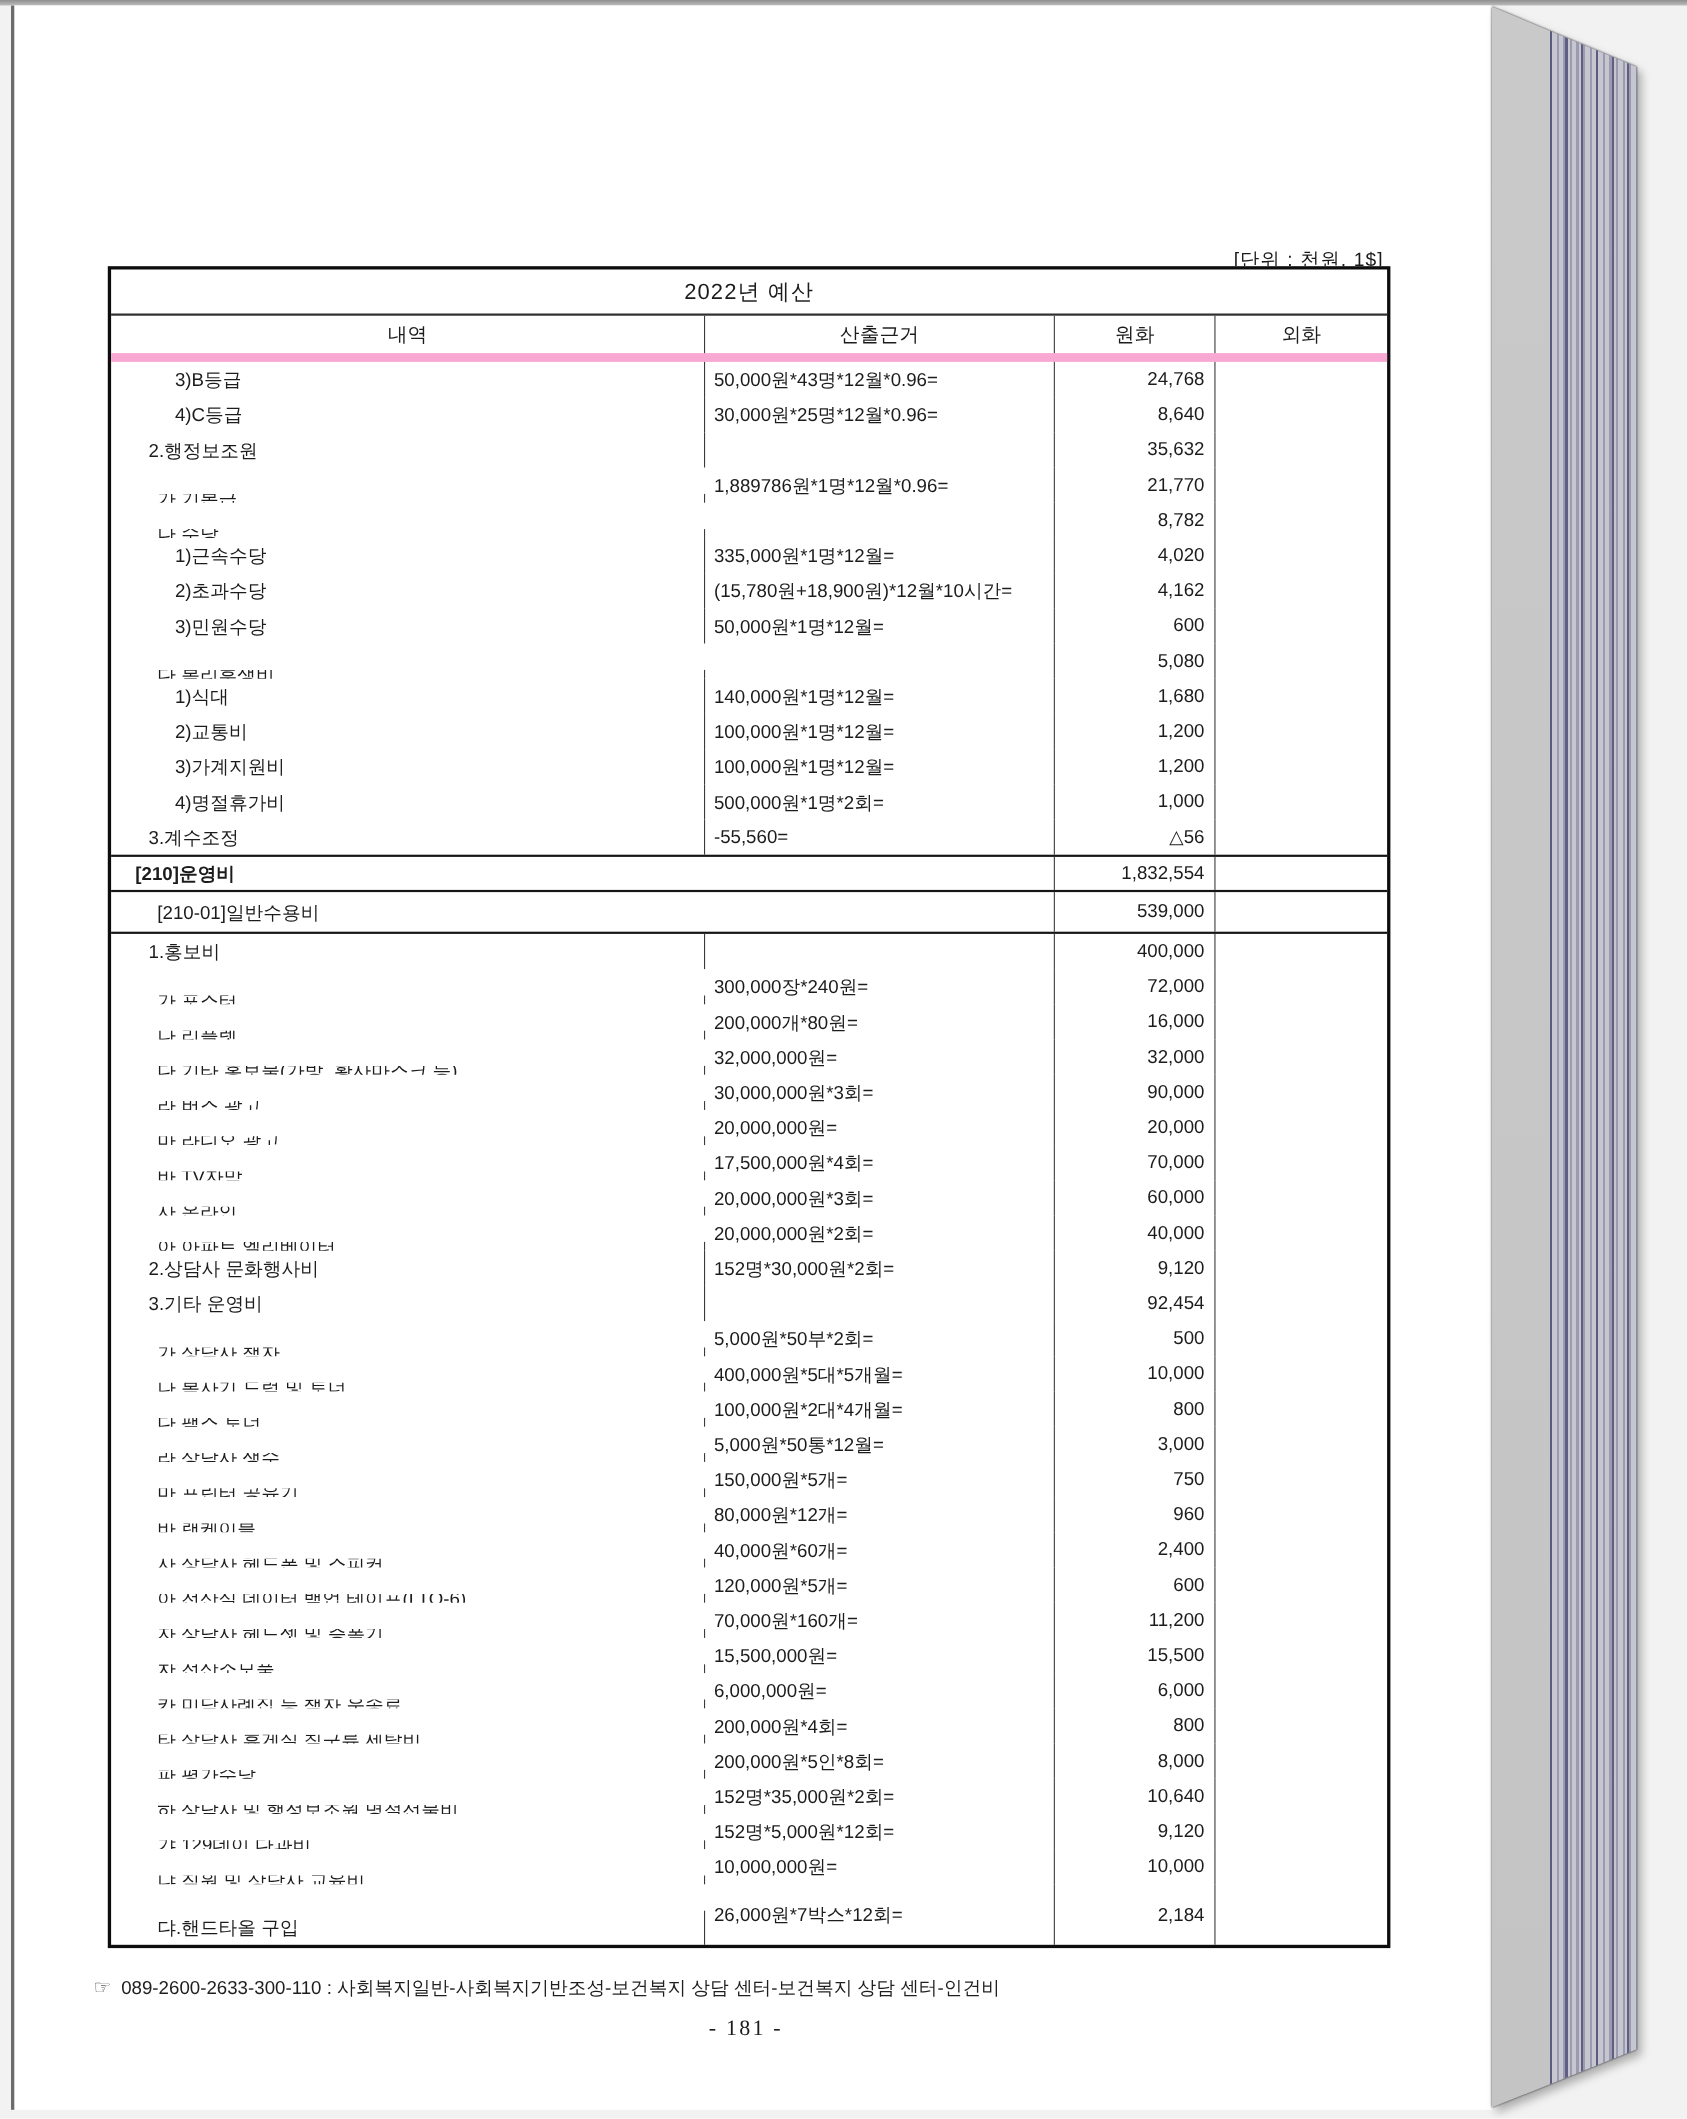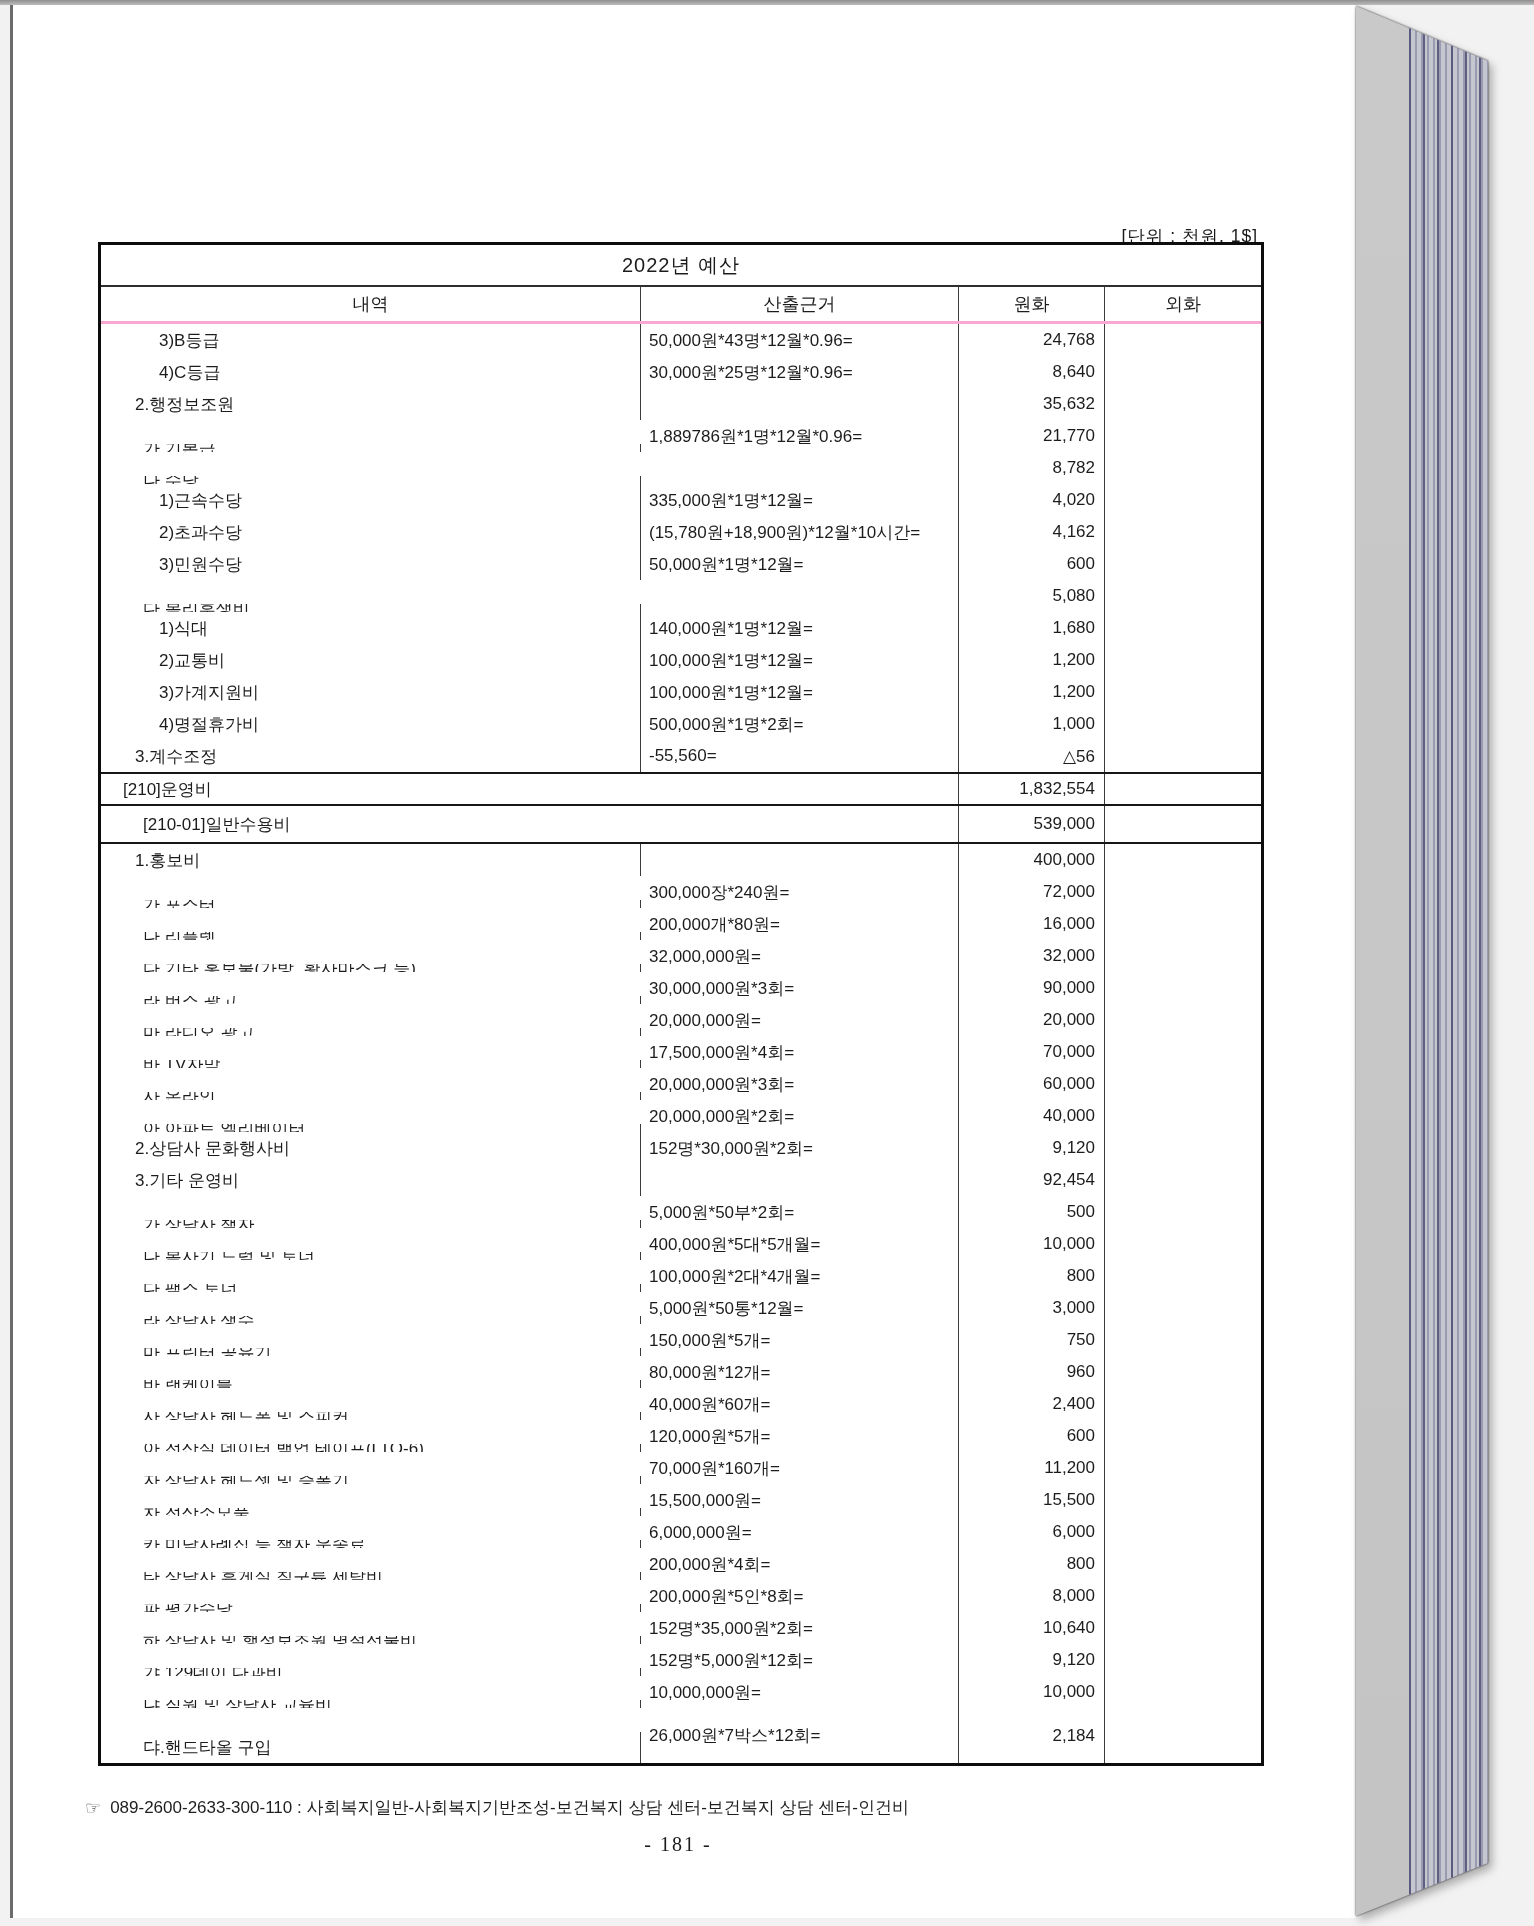--- a/index.html
+++ b/index.html
@@ -29,41 +29,41 @@
     position:absolute;left:85px;top:237px;width:1160px;
     border:3px solid #0d0d0d;background:#fff;
   }
   .t-title{
     height:40px;display:flex;align-items:center;justify-content:center;
     font-size:20px;letter-spacing:1px;
     border-bottom:2px solid #2e2e2e;
   }
   .t-head{
     display:grid;grid-template-columns:540px 318px 146px 156px;
-    height:34px;border-bottom:3px solid #f9a8d4;box-sizing:content-box;
+    height:34px;border-bottom:8px solid #f9a8d4;box-sizing:content-box;
   }
   .t-head .hcell{
     display:flex;align-items:center;justify-content:center;
     font-size:18px;border-right:1px solid #3c3c3c;
   }
   .t-head .hcell:last-child{border-right:none;}
   .trow{display:grid;height:32px;}
   .trow.item{grid-template-columns:540px 318px 146px 156px;}
   .trow.section{grid-template-columns:858px 146px 156px;border-top:2px solid #161616;height:30px;}
   .trow.section.sub{border-bottom:2px solid #161616;height:36px;}
   .trow.tall{height:55px;}
   .cell{
     display:flex;align-items:center;
     font-size:17px;border-right:1px solid #3c3c3c;overflow:hidden;white-space:nowrap;
     box-sizing:border-box;
   }
   .cell.fx-cell{border-right:none;}
   .cell.basis-cell{padding-left:8px;}
   .cell.krw-cell{justify-content:flex-end;padding-right:9px;}
-  .lvl0 .label-cell{padding-left:22px;}
+  .lvl0 .label-cell{padding-left:22px;font-weight:bold;}
   .lvl1 .label-cell{padding-left:34px;}
   .lvl2 .label-cell{padding-left:42px;margin-top:24px;}
   .lvl3 .label-cell{padding-left:58px;}
   .section.sub .label-cell{padding-left:42px;}
   
   .footnote{
     position:absolute;left:72px;top:1791px;font-size:17px;color:#1e1e1e;
     display:flex;align-items:center;gap:9px;white-space:nowrap;
   }
   .footnote .hand{font-size:18px;color:#555;}

